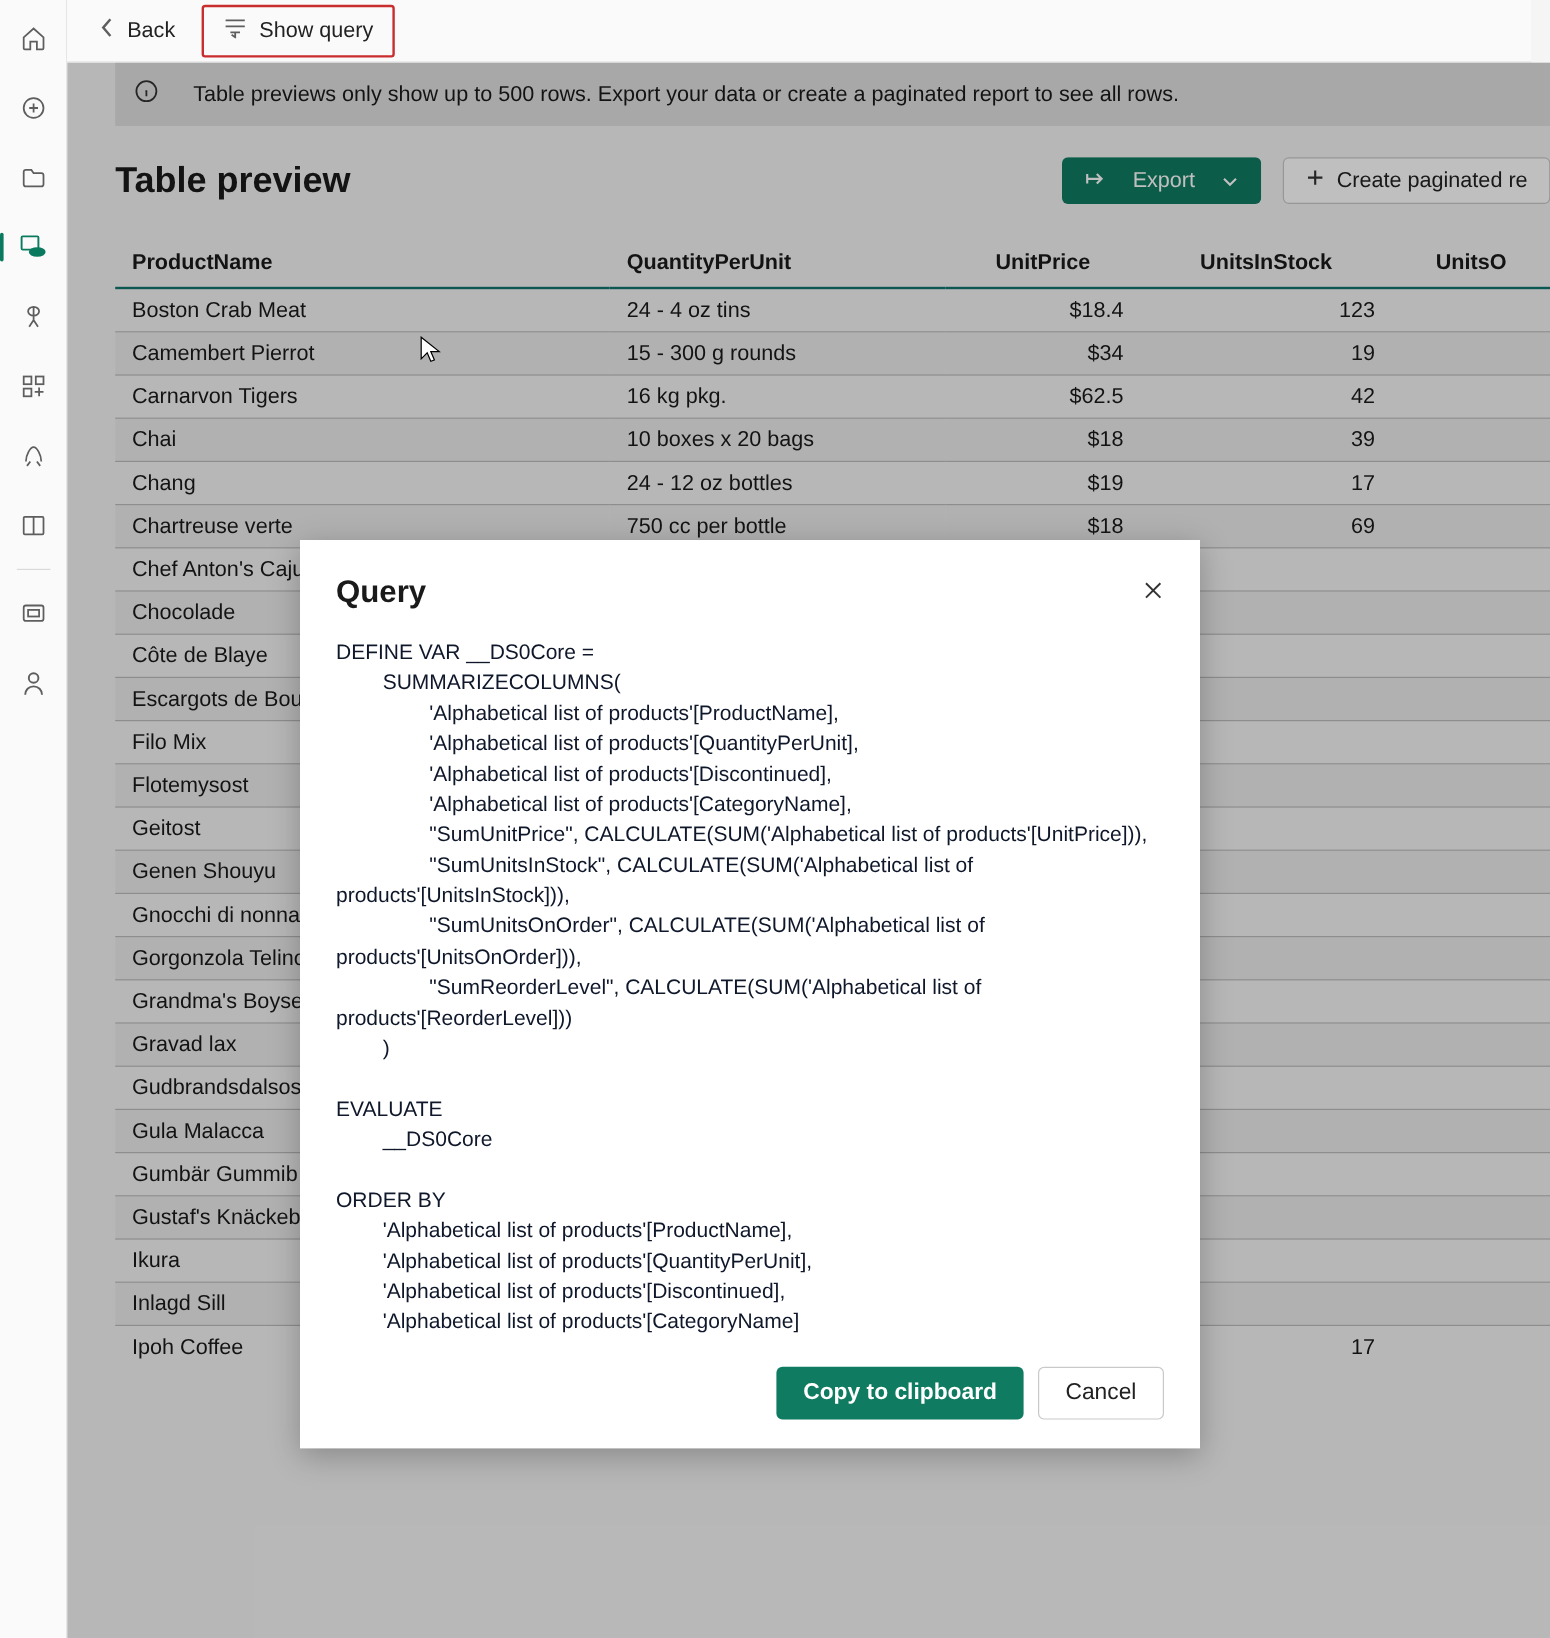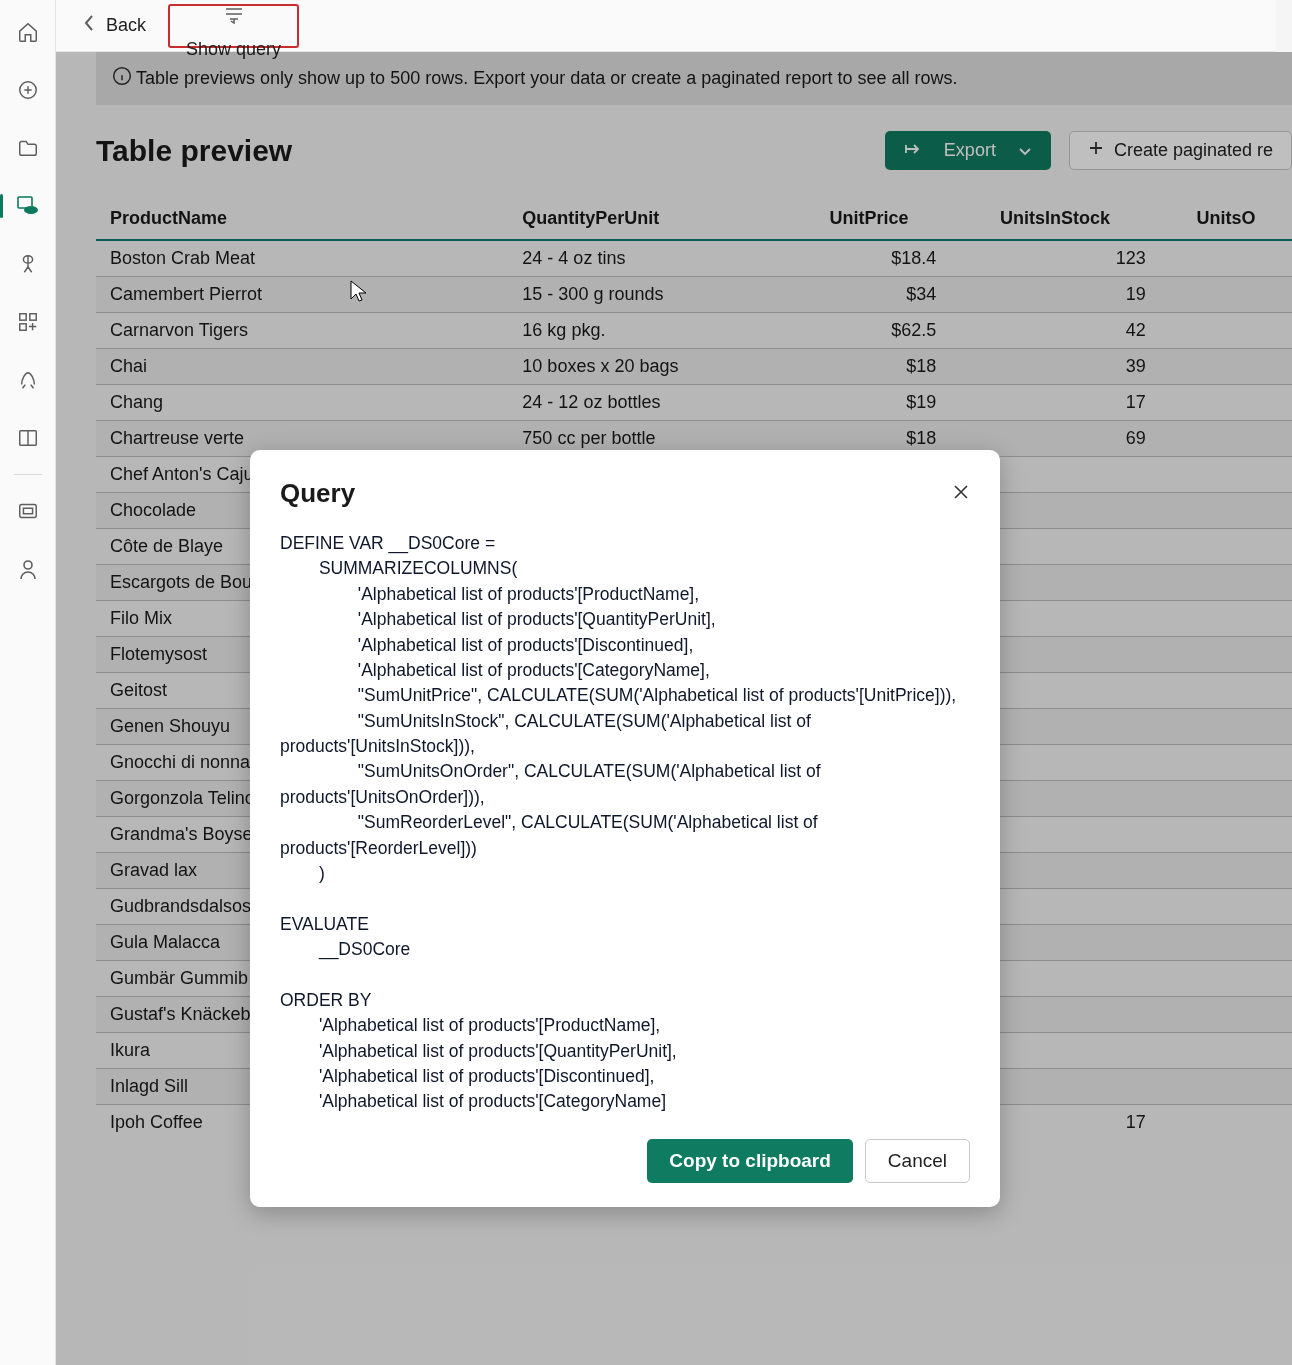--- a/index.html
+++ b/index.html
@@ -7,43 +7,43 @@
 
 .sidebar { position: absolute; left: 0; top: 0; width: 56px; height: 100%; background: #fafafa; border-right: 1px solid #e6e6e6; display: flex; flex-direction: column; align-items: center; padding-top: 18px; gap: 30px; }
 .sidebar .icon-slot { width: 28px; height: 28px; display: flex; align-items: center; justify-content: center; color: #5e5e5e; position: relative; }
 .sidebar .icon-slot.active { color: #0a7a5e; }
 .sidebar .icon-slot.active::before { content:""; position:absolute; left:-14px; top:2px; bottom:2px; width:3px; background:#0a7a5e; border-radius:2px; }
 .sidebar .divider { width: 28px; height:1px; background:#d9d9d9; margin: -8px 0; }
 
 .topbar { position: absolute; left:56px; top:0; right:16px; height:52px; background:#fafafa; border-bottom:1px solid #e6e6e6; display:flex; align-items:center; padding:0 10px; }
 .tb-btn { display:flex; align-items:center; gap:10px; height:100%; padding:0 16px; font-size:18px; color:#222; cursor:pointer; background:transparent; border:none; }
 .tb-btn .ticon { color:#5e5e5e; }
-.tb-btn.highlight { border:2.5px solid #c92d2d; border-radius:3px; height:44px; margin-left:6px;flex-direction:column; }
+.tb-btn.highlight { border:2.5px solid #c92d2d; border-radius:3px; height:44px; margin-left:6px; }
 
 .content { position:absolute; left:56px; top:52px; right:0; bottom:0; overflow:hidden; padding:0 0 0 40px; }
 .overlay-dim { position:absolute; inset:0; background:rgba(0,0,0,0.25); z-index:5; }
 
-.info-banner { display:flex; align-items:center; gap:4px; background:rgba(0,0,0,0.08); padding:14px 16px; font-size:18px; color:#1a1a1a; border-radius:0; margin-right:0; }
+.info-banner { display:flex; align-items:center; gap:29px; background:rgba(0,0,0,0.08); padding:14px 16px; font-size:18px; color:#1a1a1a; border-radius:0; margin-right:0; }
 
 .header-row { display:flex; align-items:center; justify-content:space-between; margin-top:26px; padding-right:0; }
 .header-row h1 { font-size:30px; font-weight:700; }
 .header-actions { display:flex; gap:18px; }
 .btn { display:flex; align-items:center; gap:10px; font-size:18px; border-radius:5px; padding:8px 18px; cursor:pointer; border:1px solid transparent; }
 .btn-primary { background:#0f7b60; color:#fff;gap:22px; }
 .btn-secondary { background:#fff; color:#222; border:1px solid #c9c9c9; }
 
 .table-wrap { margin-top:28px; }
 table { border-collapse:collapse; width:100%; font-size:18px; }
 thead th { text-align:left; font-weight:700; padding:10px 14px; border-bottom:2px solid #0f766e; background:transparent; }
 thead th.num { text-align:center; }
 tbody td { padding:7px 14px; border-top:1px solid #bdbdbd; background:rgba(255,255,255,0.0); }
 tbody td.num { text-align:right; }
 tbody tr:nth-child(even) td { background:rgba(0,0,0,0.03); }
 
-.modal { position:absolute; z-index:10; left:250px; top:450px; width:750px; background:#fff; box-shadow:0 6px 24px rgba(0,0,0,0.25); padding:28px 30px 24px 30px;border-radius:10px; }
+.modal { position:absolute; z-index:10; left:250px; top:450px; width:750px; background:#fff; box-shadow:0 6px 24px rgba(0,0,0,0.25); padding:28px 30px 24px 30px; }
 .modal-head { display:flex; justify-content:space-between; align-items:center; }
 .modal-head h2 { font-size:26px; font-weight:700; }
 .modal-close { background:none; border:none; cursor:pointer; color:#333; }
 .query-text { font-family:Liberation Sans, sans-serif; font-size:17.5px; line-height:1.45; white-space:pre-wrap; margin-top:22px; color:#0f172a; }
 .modal-actions { display:flex; justify-content:flex-end; gap:12px; margin-top:24px; }
 .btn-copy { background:#0f7b60; color:#ffffff; border:none; padding:10px 22px; font-size:19px; font-weight:600; border-radius:5px; cursor:pointer; }
 .btn-cancel { background:#fff; color:#222; border:1px solid #c9c9c9; padding:10px 22px; font-size:19px; border-radius:5px; cursor:pointer; }
 
 .cursor { position:absolute; z-index:20; left:350px; top:280px; pointer-events:none; }
 </style>

